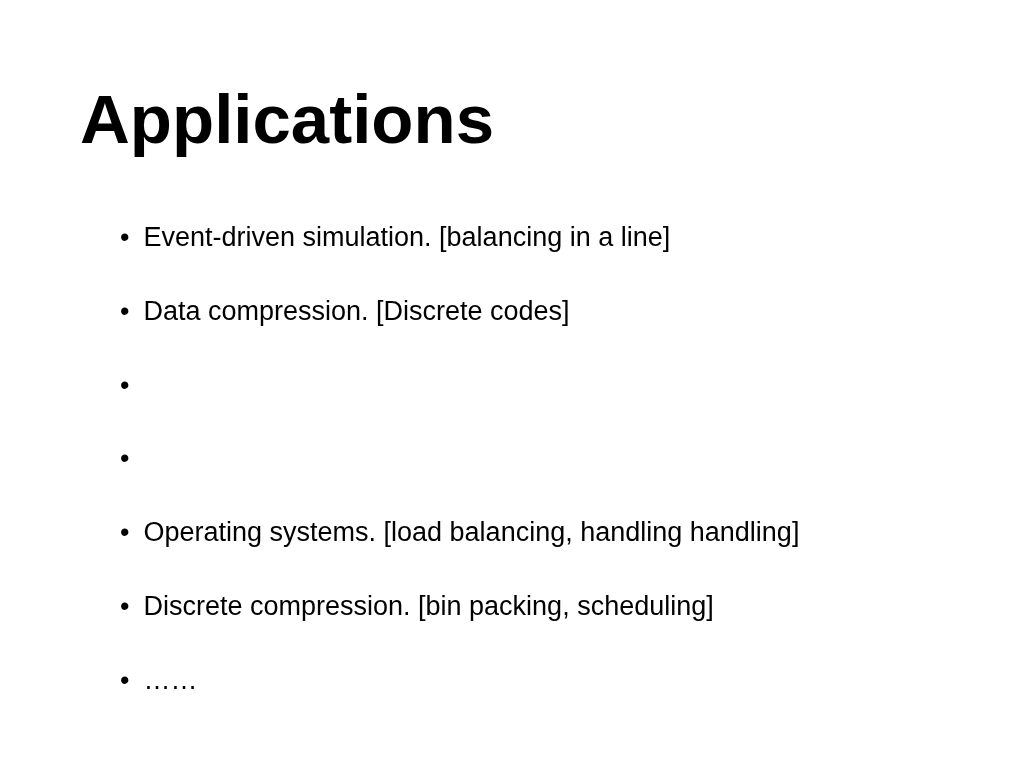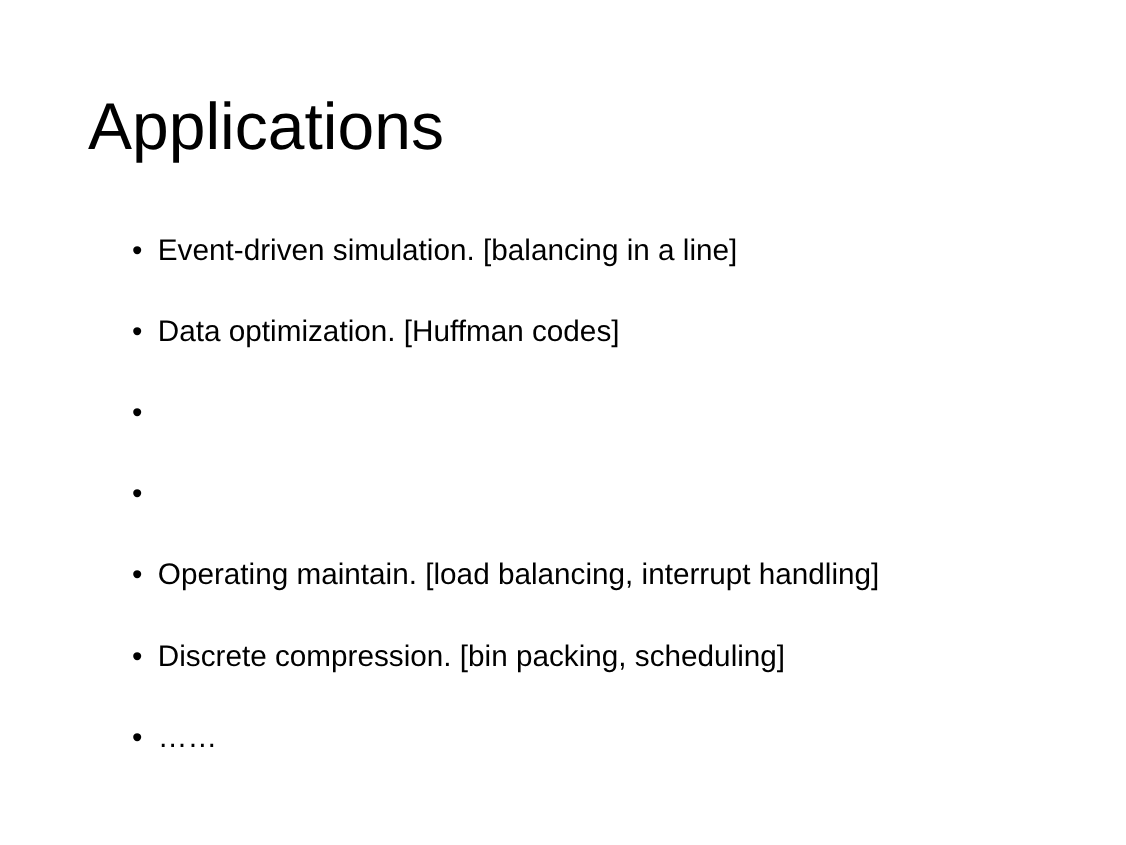--- a/index.html
+++ b/index.html
@@ -13,22 +13,22 @@
       background: #ffffff;
       font-family: "Segoe UI Light", "Segoe UI", "Helvetica Neue", Arial, sans-serif;
       font-weight: 300;
       color: #000000;
       overflow: hidden;
     }
     .slide {
       padding: 80px 80px 0 80px;
     }
     .title {
-      font-size: 60px;
-      font-weight: 400;
+      font-size: 69px;
+      font-weight: 700;
       margin-bottom: 60px;
     }
     .bullets {
       padding-left: 40px;
     }
     .bullet-item {
       font-size: 27px;
       font-weight: 300;
       margin-bottom: 36px;
       display: flex;
@@ -47,31 +47,31 @@
 
 <div class="slide">
   <h1 class="title">Applications</h1>
   <ul class="bullets">
     <li class="bullet-item">
       <span class="bullet-marker">•</span>
       <span class="bullet-text">Event-driven simulation.  [balancing in a line]</span>
     </li>
     <li class="bullet-item">
       <span class="bullet-marker">•</span>
-      <span class="bullet-text">Data optimization.           [Huffman codes]</span>
+      <span class="bullet-text">Data compression.           [Discrete codes]</span>
     </li>
     <li class="bullet-item">
       <span class="bullet-marker">•</span>
     </li>
     <li class="bullet-item">
       <span class="bullet-marker">•</span>
     </li>
     <li class="bullet-item">
       <span class="bullet-marker">•</span>
-      <span class="bullet-text">Operating maintain. [load balancing, interrupt handling]</span>
+      <span class="bullet-text">Operating systems. [load balancing, handling handling]</span>
     </li>
     <li class="bullet-item">
       <span class="bullet-marker">•</span>
       <span class="bullet-text">Discrete compression.      [bin packing, scheduling]</span>
     </li>
     <li class="bullet-item">
       <span class="bullet-marker">•</span>
       <span class="bullet-text">……</span>
     </li>
   </ul>

